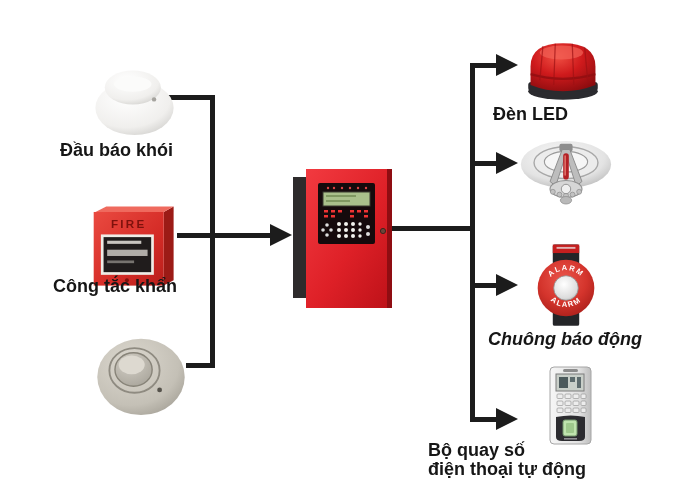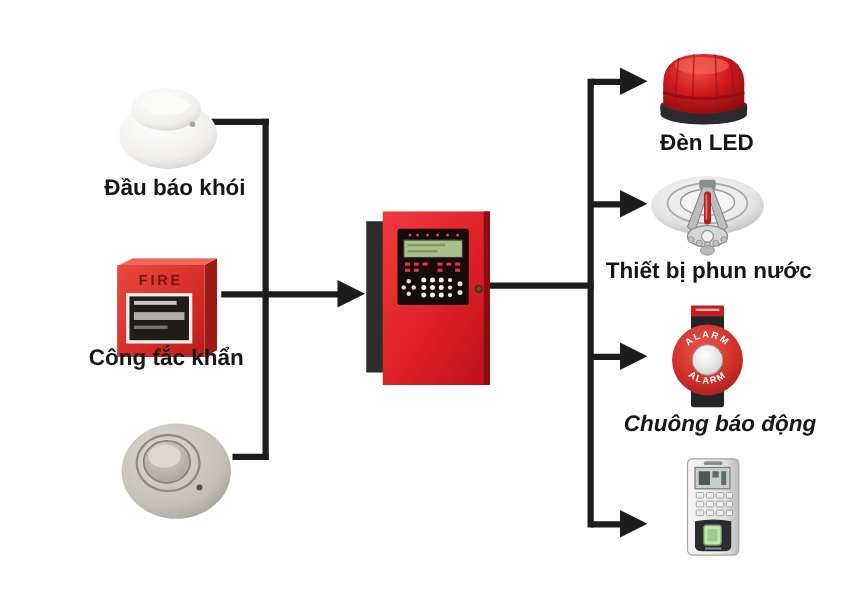--- a/index.html
+++ b/index.html
@@ -9,21 +9,21 @@
   }
   .line{position:absolute;background:#1c1c1c;}
   .arrow-right{
     position:absolute;width:0;height:0;
     border-top:11px solid transparent;border-bottom:11px solid transparent;
     border-left:22px solid #1c1c1c;
   }
   .device{position:absolute;}
   .device svg{display:block;width:100%;height:100%;}
   .label{
-    position:absolute;text-align:center;font-weight:bold;font-size:18px;
+    position:absolute;font-weight:bold;font-size:18px;
     color:#161616;line-height:19px;white-space:nowrap;
   }
   .label .l2{display:block;}
 </style>
 </head>
 <body>
 
 <div class="canvas">
 
   <div class="line" style="left:168px;top:95px;width:47px;height:5px;"></div>
@@ -211,21 +211,20 @@
         <circle cx="36" cy="57" r="2.6"></circle>
           <circle cx="43" cy="60" r="2.6"></circle>
           <circle cx="50" cy="61" r="2.6"></circle>
           <circle cx="57" cy="60" r="2.6"></circle>
           <circle cx="64" cy="57" r="2.6"></circle>
       </g>
       <circle cx="50" cy="54" r="5" fill="#efefef" stroke="#909090" stroke-width="1"></circle>
       <ellipse cx="50" cy="66" rx="6" ry="4" fill="#b9b9b9" stroke="#8f8f8f" stroke-width="0.8"></ellipse>
     </svg>
   </div>
-  <div class="label" style="left:478px;top:207px;width:178px;">Thiết bị phun nước</div>
 
   <div class="device" style="left:532px;top:243px;width:68px;height:90px;">
     <svg viewBox="0 0 72 92">
       <defs>
         <radialGradient id="bellRed" cx="45%" cy="35%" r="75%">
           <stop offset="0%" stop-color="#ea564c"></stop>
             <stop offset="55%" stop-color="#d4342c"></stop>
             <stop offset="100%" stop-color="#a31b17"></stop>
         </radialGradient>
         <radialGradient id="bellCtr" cx="42%" cy="35%" r="80%">
@@ -279,14 +278,18 @@
           <rect x="16" y="43" width="6" height="4.5" rx="1"></rect>
           <rect x="24" y="43" width="6" height="4.5" rx="1"></rect>
           <rect x="32" y="43" width="5" height="4.5" rx="1"></rect>
       </g>
       <path d="M7,52 Q22,49 36,52 L36,72 Q36,76 30,76 L13,76 Q7,76 7,72 Z" fill="#2c2c30"></path>
       <rect x="14" y="55" width="14" height="16" rx="2" fill="#bfe4ae" stroke="#70936a" stroke-width="1"></rect>
       <rect x="17" y="58" width="8" height="10" rx="1" fill="#9ec98c"></rect>
       <rect x="15" y="73" width="13" height="1.6" fill="#8e8e92"></rect>
     </svg>
   </div>
+  <div class="label" style="left:428px;top:441px;width:165px;">
+    <span class="l2">Bộ quay số</span>
+    <span class="l2">điện thoại tự động</span>
+  </div>
 
 </div>
 
 </body></html>

